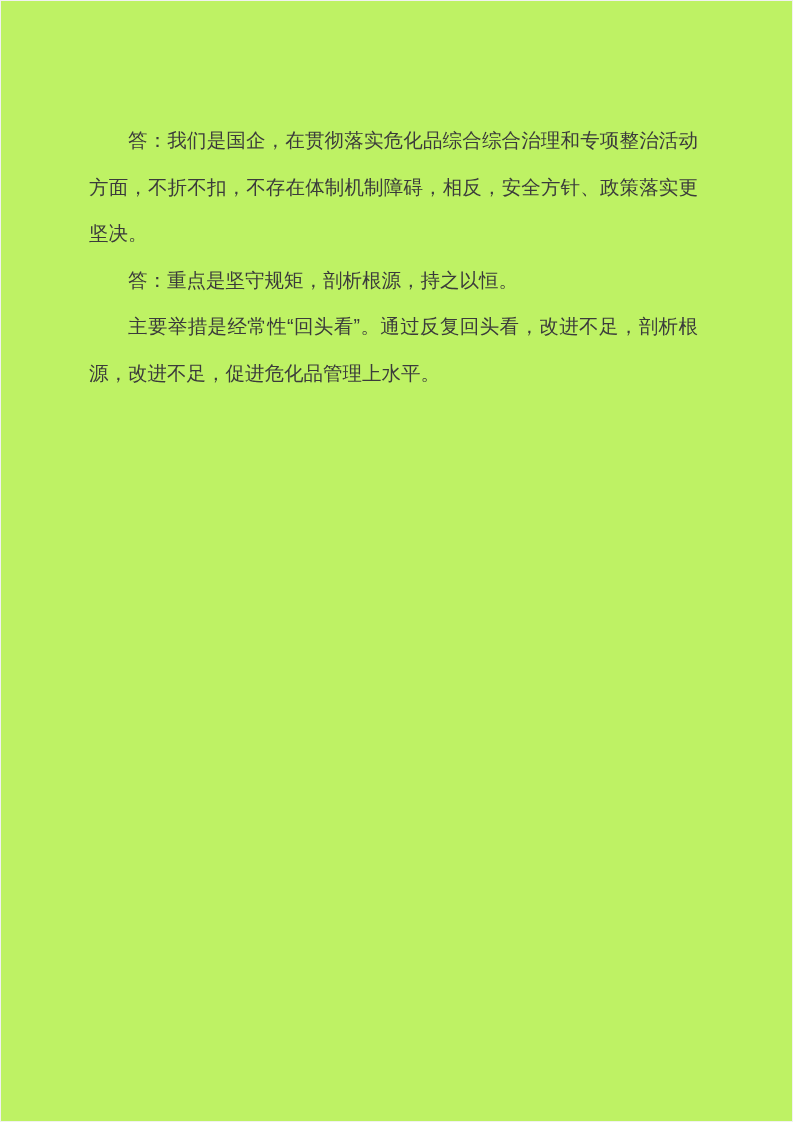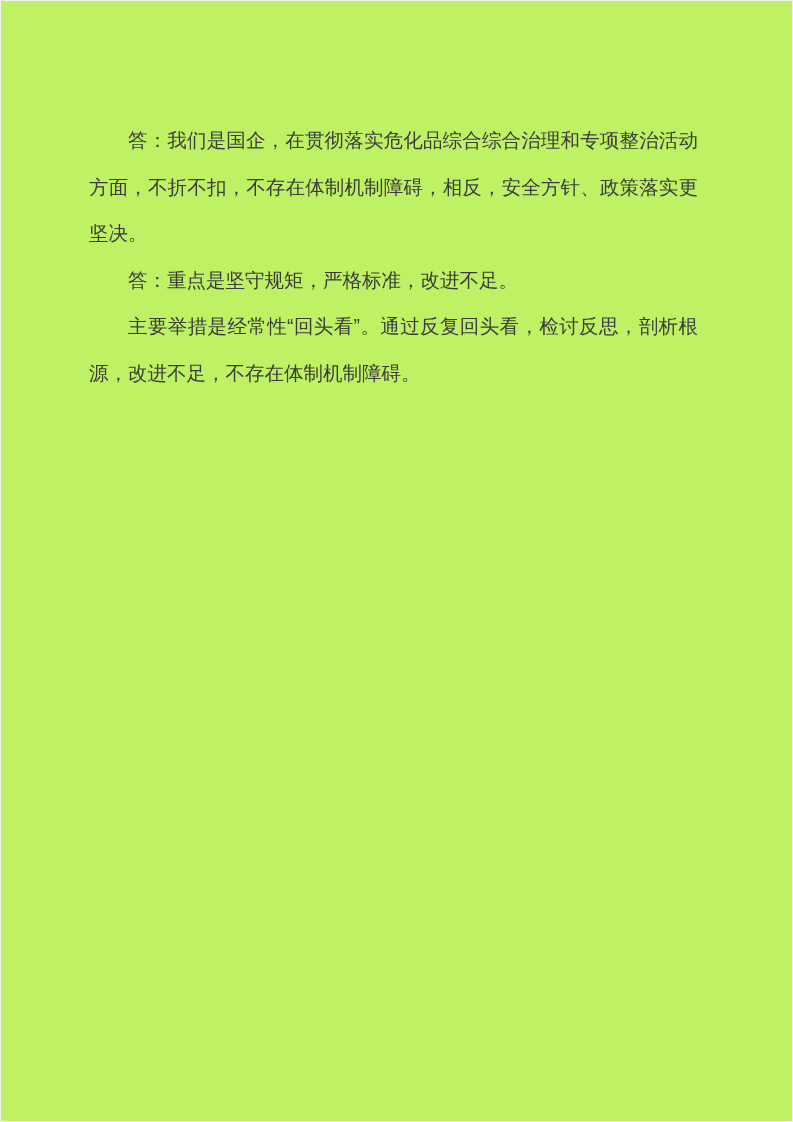--- a/index.html
+++ b/index.html
@@ -33,16 +33,16 @@
     letter-spacing: 0;
     word-break: break-all;
   }
 </style>
 </head>
 <body>
 
 <div class="page">
   <div class="content">
     <p class="doc-paragraph">答：我们是国企，在贯彻落实危化品综合综合治理和专项整治活动方面，不折不扣，不存在体制机制障碍，相反，安全方针、政策落实更坚决。</p>
-    <p class="doc-paragraph">答：重点是坚守规矩，严格标准，改进不足。</p>
-    <p class="doc-paragraph">主要举措是经常性“回头看”。通过反复回头看，检讨反思，剖析根源，改进不足，不存在体制机制障碍。</p>
+    <p class="doc-paragraph">答：重点是坚守规矩，剖析根源，持之以恒。</p>
+    <p class="doc-paragraph">主要举措是经常性“回头看”。通过反复回头看，改进不足，剖析根源，改进不足，促进危化品管理上水平。</p>
   </div>
 </div>
 
 </body></html>

